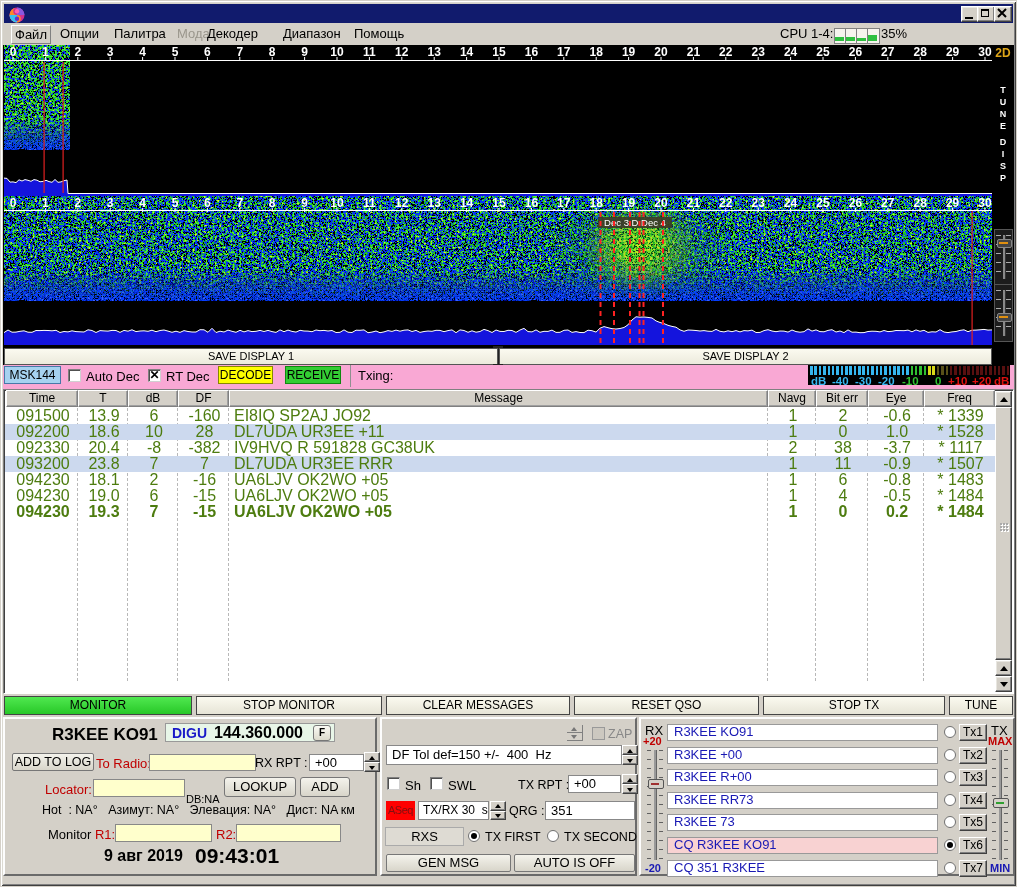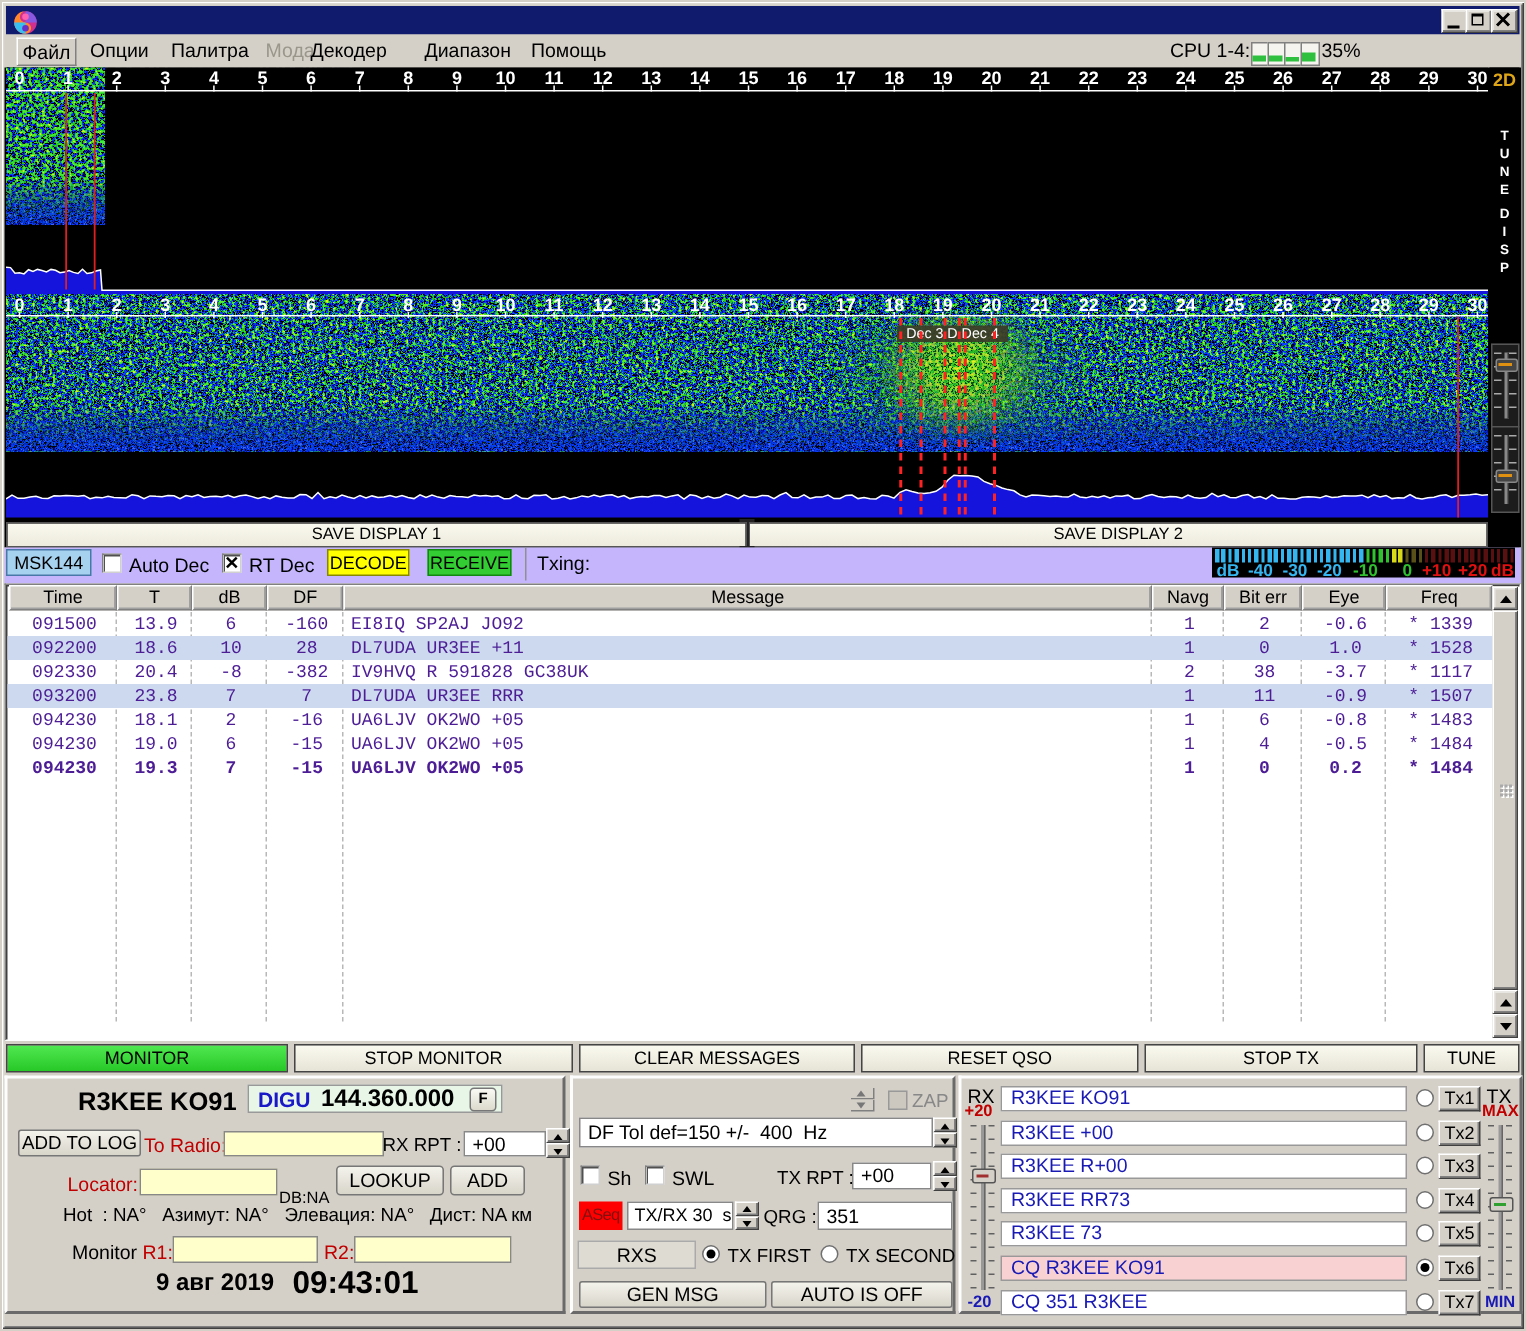--- a/index.html
+++ b/index.html
@@ -18,33 +18,33 @@
 .rn{fill:#fff;font-size:12px;font-weight:bold;font-family:"Liberation Sans",sans-serif;text-anchor:middle;}
 #rcol{left:993px;top:45px;width:20px;height:320px;background:#000;}
 .vl{position:absolute;left:0;width:20px;text-align:center;color:#fff;font-size:9px;font-weight:bold;}
 .sliderbox{position:absolute;left:1px;width:17px;background:#1c1c1c;border:1px solid #555;}
 .sgroove{position:absolute;left:7.5px;top:5px;width:2px;background:#888;border-right:1px solid #333;}
 .stick{position:absolute;width:5px;height:1px;background:#aaa;}
 .sthumb{position:absolute;left:2px;width:13px;height:7px;border:1px solid #888;border-radius:2px;background:#444;}
 .sthumb i{position:absolute;left:1px;top:2px;width:9px;height:2px;display:block;}
 .saveb{position:absolute;top:348px;height:17px;background:linear-gradient(#fbfaf0,#eceadc);border:1px solid #555;
  font-size:11px;text-align:center;line-height:15px;color:#000;box-sizing:border-box;}
-#ctl{left:3px;top:365px;width:1011px;height:24px;background:#c4b5fd;font-size:13px;color:#000;}
+#ctl{left:3px;top:365px;width:1011px;height:24px;background:#f9a8d4;font-size:13px;color:#000;}
 .cbtn{position:absolute;top:1px;height:18px;box-sizing:border-box;border:1px solid #222;font-size:12px;
  text-align:center;line-height:16px;}
 .cb{position:absolute;top:4px;width:13px;height:13px;background:#fff;border:1px solid;border-color:#808080 #d0d0d0 #d0d0d0 #808080;
  box-shadow:inset 1px 1px 0 #505050;box-sizing:border-box;font-size:11px;font-weight:bold;line-height:11px;text-align:center;}
 .clab{position:absolute;top:4px;white-space:nowrap;}
 #legend{left:808px;top:365px;width:202px;height:20px;background:#000;}
 .lt{position:absolute;top:10px;font-size:11.5px;font-weight:bold;font-family:"Liberation Sans",sans-serif;}
 #tablewrap{left:3px;top:389px;width:1011px;height:305px;background:#fff;
  border:1px solid;border-color:#808080 #fff #fff #808080;box-shadow:inset 1px 1px 0 #404040;box-sizing:border-box;}
 .th{position:absolute;top:0;height:17px;background:#d4d0c8;border:1px solid;border-color:#fff #808080 #808080 #fff;
  box-shadow:inset -1px -1px 0 #a0a0a0;box-sizing:border-box;font-size:12px;text-align:center;line-height:15px;color:#000;}
-.tr{position:absolute;height:16px;font-family:Liberation Mono, monospace;font-size:12px;line-height:16px;color:#4c1d95;white-space:pre;}
+.tr{position:absolute;height:16px;font-family:Liberation Sans, sans-serif;font-size:16px;line-height:16px;color:#4d7c0f;white-space:pre;}
 .hl{background:#ccd9ee;}
 .dsep{position:absolute;top:18px;width:1px;height:273px;border-left:1px dashed #b8b8b8;}
 .cell{position:absolute;text-align:center;}
 .cmsg{position:absolute;left:229px;text-align:left;}
 #sbar{position:absolute;right:1px;top:1px;width:17px;height:301px;background:#d4d0c8;}
 .sbtn{position:absolute;left:0;width:17px;height:16px;background:#d4d0c8;border:1px solid;border-color:#fff #404040 #404040 #fff;
  box-shadow:inset -1px -1px 0 #808080,inset 1px 1px 0 #e8e6e0;box-sizing:border-box;}
 .arr{position:absolute;left:4px;width:0;height:0;border-left:4px solid transparent;border-right:4px solid transparent;}
 .bigb{position:absolute;top:696px;height:19px;background:linear-gradient(#fbfaf0,#e6e4d6);border:1px solid #444;
  box-sizing:border-box;font-size:12px;text-align:center;line-height:17px;color:#000;}

